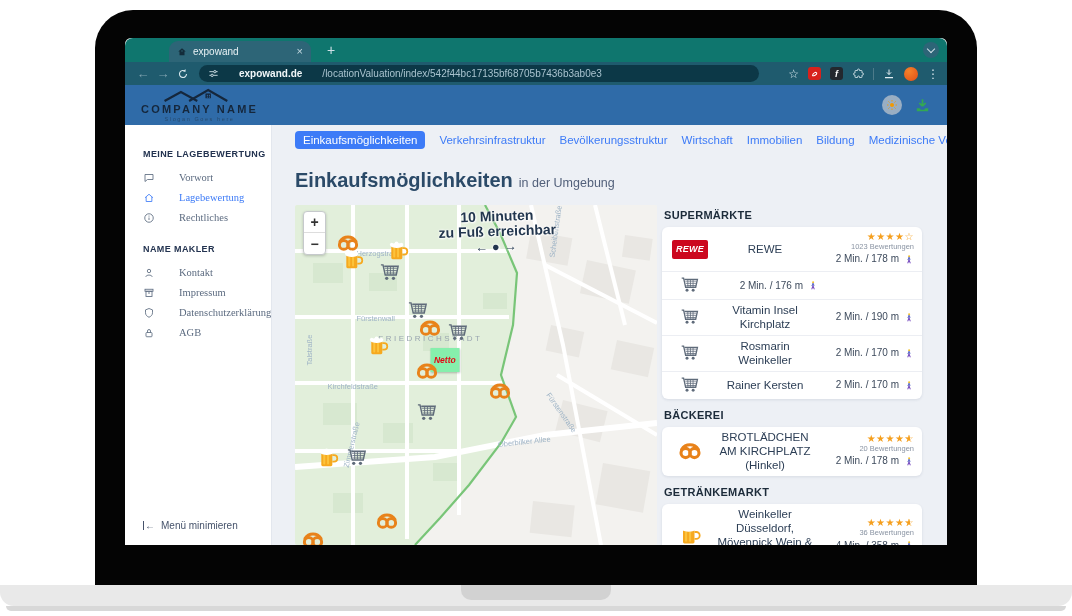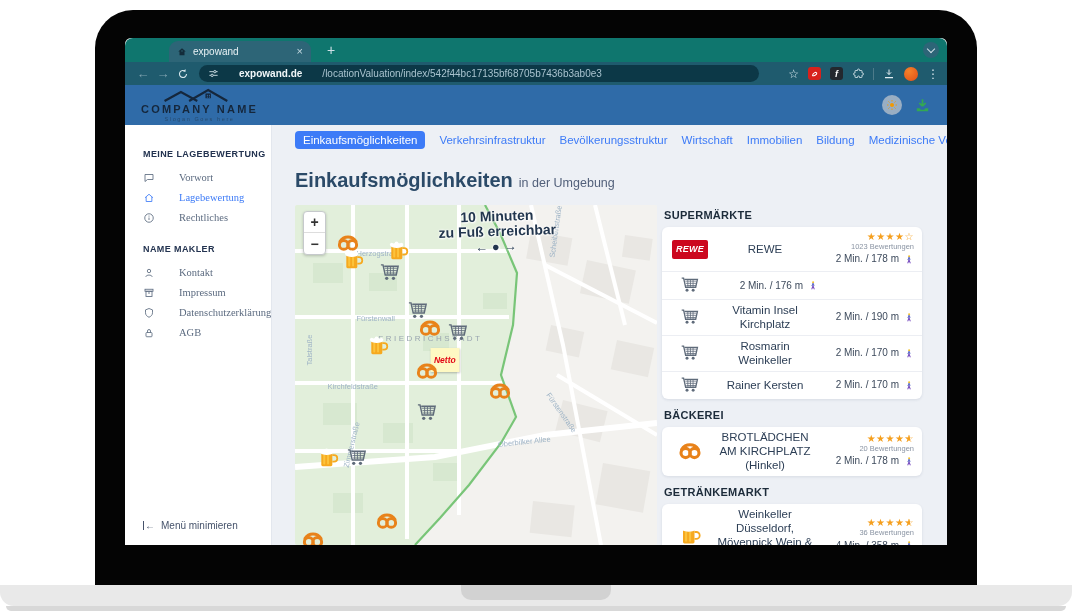--- a/index.html
+++ b/index.html
@@ -72,21 +72,21 @@
   .page-title{position:absolute;left:23px;top:44px;}
   .page-title .big{font-size:20px;font-weight:bold;color:#2b4a68;}
   .page-title .sub{font-size:12.5px;color:#52607a;margin-left:6px;}
 
   
   .map{position:absolute;left:23px;top:80px;width:362px;height:340px;background:#f3f2ef;overflow:hidden;border-radius:2px;}
   .map svg.mapbase{position:absolute;left:0;top:0;}
   .street{position:absolute;font-size:7.5px;color:#9fb4c6;white-space:nowrap;transform-origin:left center;}
   .street.district{font-size:8px;color:#9aa6b0;letter-spacing:2.5px;}
   .marker{position:absolute;transform:translate(-50%,-50%);cursor:pointer;}
-  .netto{width:29px;height:24px;background:#fef9c3;color:#e30613;font-weight:bold;font-style:italic;font-size:8.5px;display:flex;align-items:center;justify-content:center;box-shadow:0 1px 2px rgba(0,0,0,.25);}
+  .netto{width:29px;height:24px;background:#86efac;color:#e30613;font-weight:bold;font-style:italic;font-size:8.5px;display:flex;align-items:center;justify-content:center;box-shadow:0 1px 2px rgba(0,0,0,.25);}
   .map-zoom{position:absolute;left:8px;top:6px;width:23px;background:#fff;border:1px solid #c6c9cc;border-radius:4px;box-shadow:0 1px 3px rgba(0,0,0,.2);z-index:5;}
   .mz-btn{height:21px;display:flex;align-items:center;justify-content:center;font-size:14px;font-weight:bold;color:#333;cursor:pointer;}
   .mz-btn:first-child{border-bottom:1px solid #ddd;}
   .annot{position:absolute;left:28%;top:1%;width:56%;text-align:center;transform:rotate(-2deg);color:#22364e;z-index:4;text-shadow:0 0 3px #fff,0 0 2px #fff,1px 1px 2px #fff;}
   .annot .a1{font-size:14px;font-weight:bold;}
   .annot .a2{font-size:14px;font-weight:bold;margin-top:-1px;}
   .annot .arrows{font-size:13px;font-weight:bold;letter-spacing:4px;margin-top:0;}
 
   
   .panel{position:absolute;left:390px;top:74px;width:260px;}

